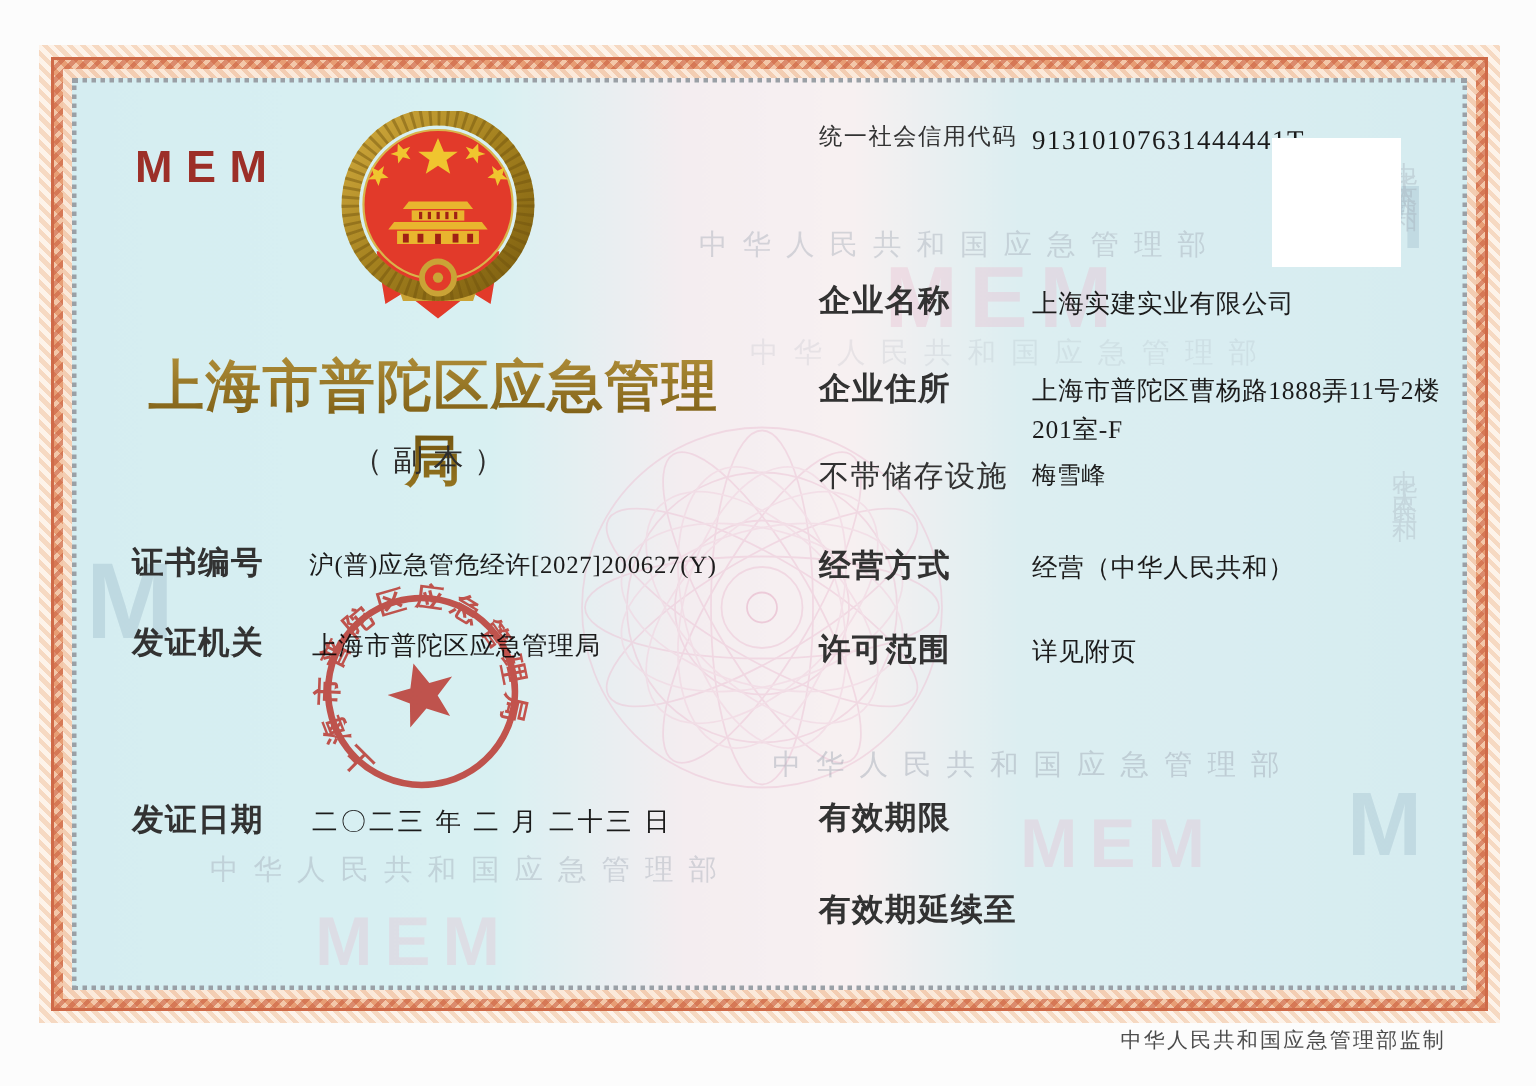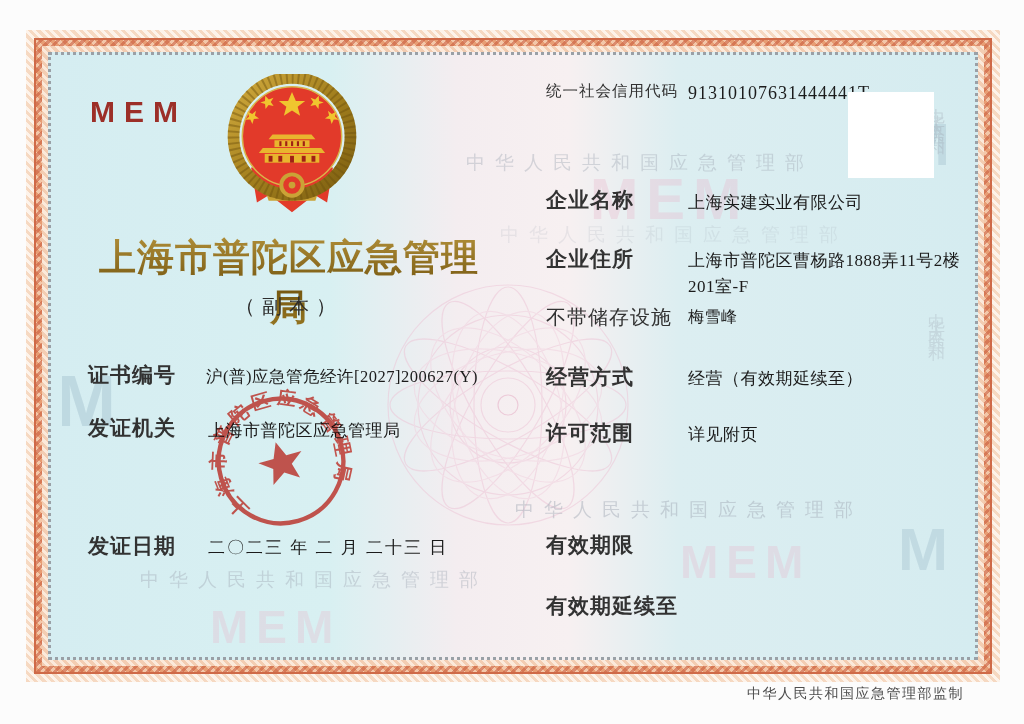--- a/index.html
+++ b/index.html
@@ -165,21 +165,21 @@
   <div class="abs lbl lbl-lg" style="left:546px;top:186px">企业名称</div>
   <div class="abs val" style="left:688px;top:191px">上海实建实业有限公司</div>
 
   <div class="abs lbl lbl-lg" style="left:546px;top:245px">企业住所</div>
   <div class="abs val" style="left:688px;top:248px;width:278px;line-height:1.5;white-space:normal">上海市普陀区曹杨路1888弄11号2楼201室-F</div>
 
   <div class="abs lbl" style="left:546px;top:304px;font-size:20px">不带储存设施</div>
   <div class="abs val" style="left:688px;top:307px;font-size:16px">梅雪峰</div>
 
   <div class="abs lbl lbl-lg" style="left:546px;top:363px">经营方式</div>
-  <div class="abs val" style="left:688px;top:367px">经营（有效期延续至）</div>
+  <div class="abs val" style="left:688px;top:367px">经营（中华人民共和）</div>
 
   <div class="abs lbl lbl-lg" style="left:546px;top:419px">许可范围</div>
   <div class="abs val" style="left:688px;top:423px">详见附页</div>
 
   <div class="abs lbl lbl-lg" style="left:546px;top:531px">有效期限</div>
 
   <div class="abs lbl lbl-lg" style="left:546px;top:592px">有效期延续至</div>
   <div class="abs val" style="left:688px;top:596px"></div>
 
   <div class="abs lbl lbl-lg" style="left:88px;top:361px">证书编号</div>

